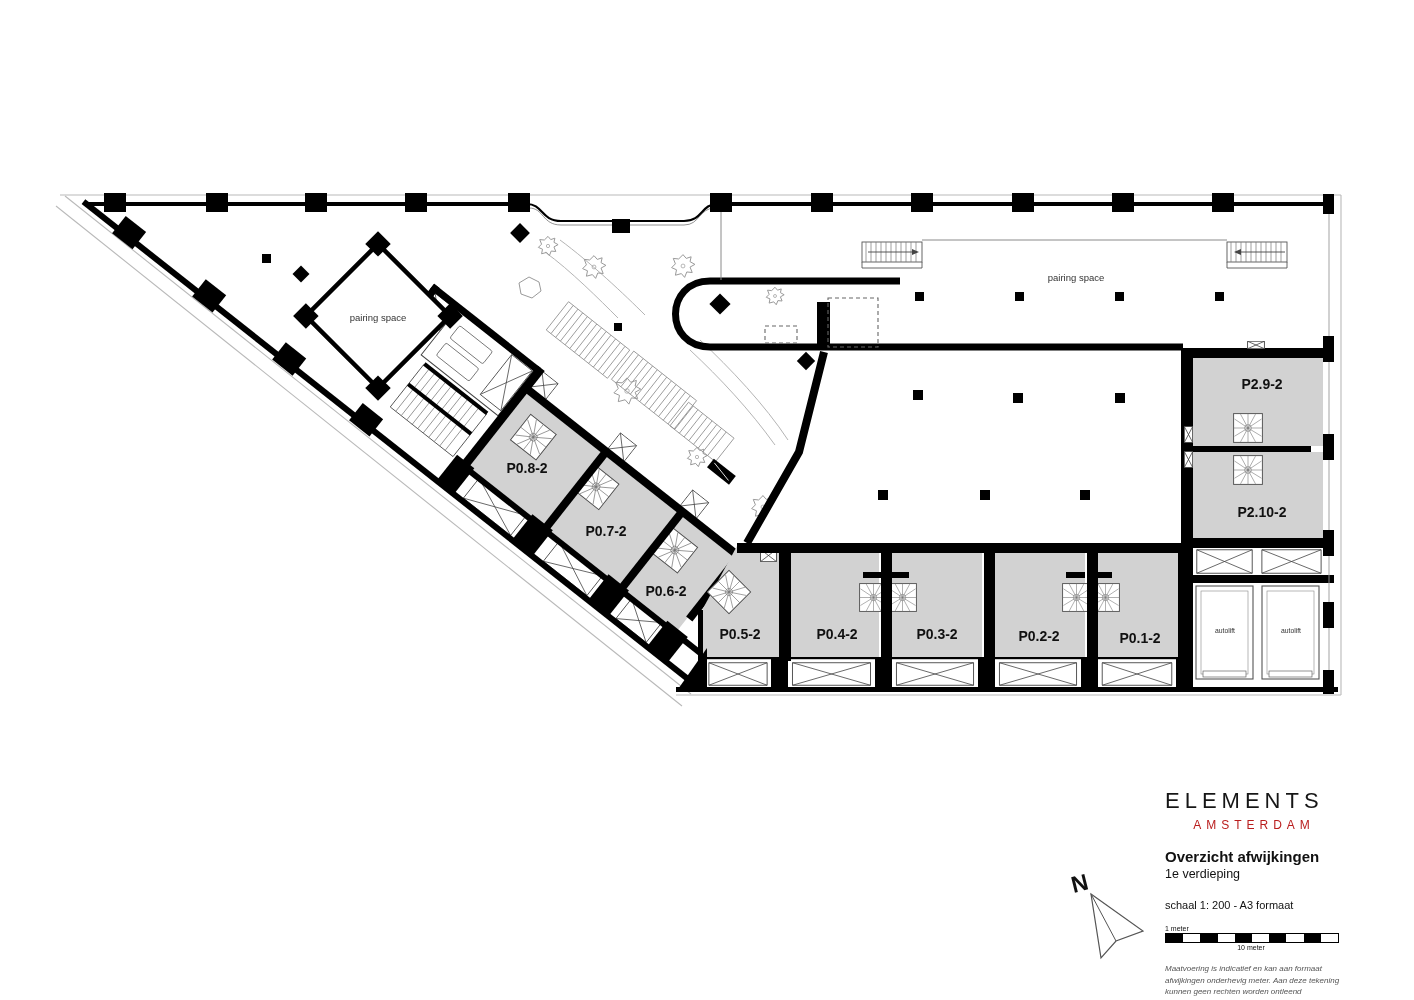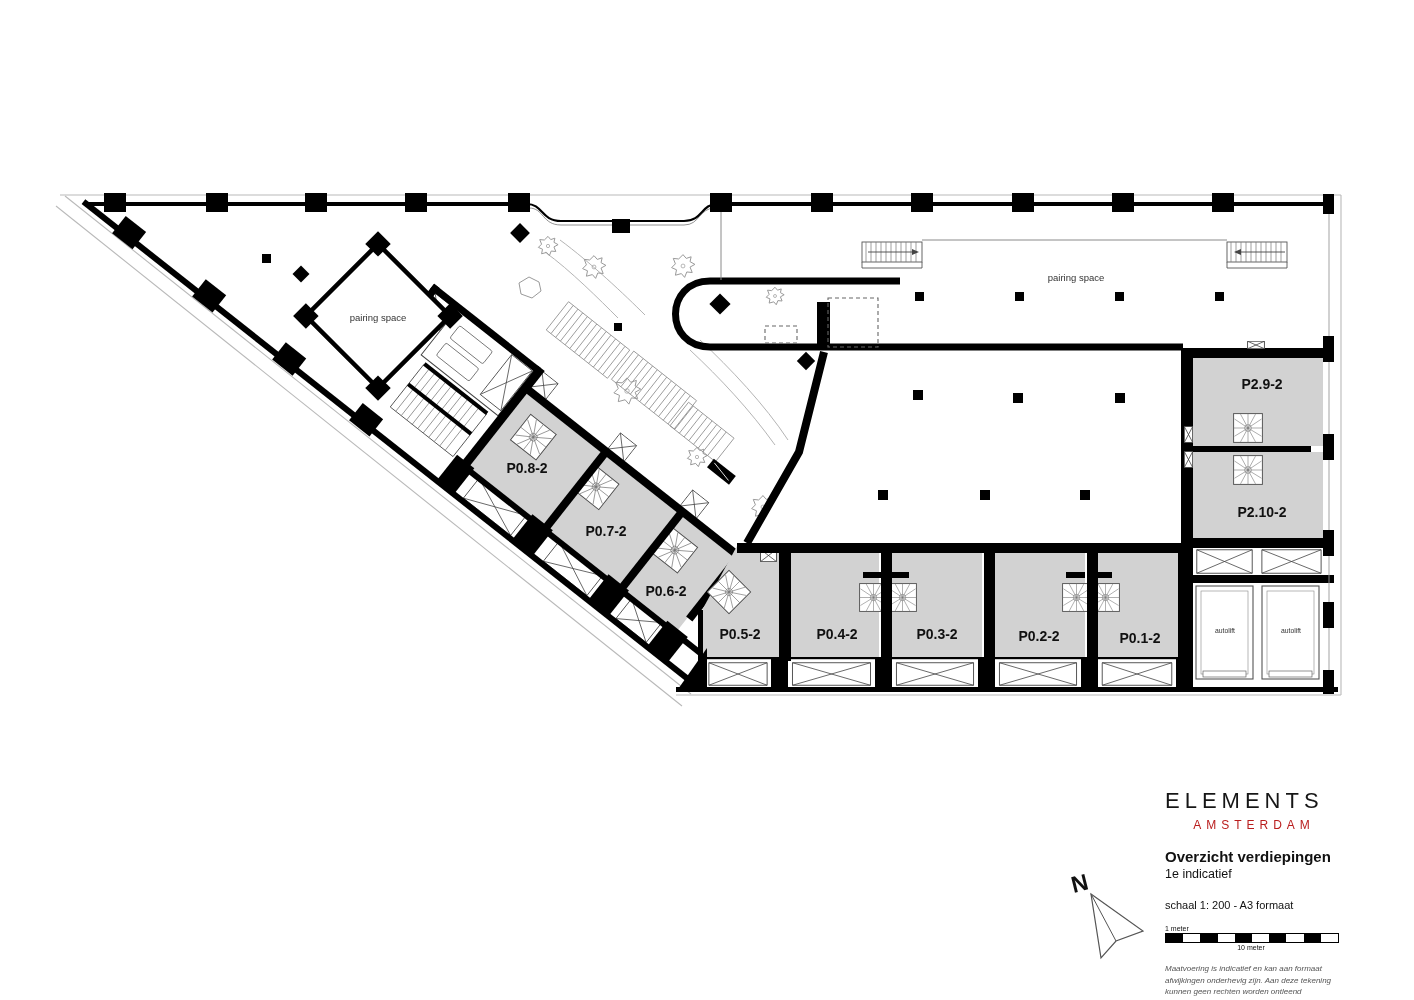--- a/index.html
+++ b/index.html
@@ -417,37 +417,37 @@
 <g>
   <path d="M1091,894 L1143,931 L1116,941 L1101,958 Z" fill="#fff" stroke="#555" stroke-width="1.2"></path>
   <line x1="1091" y1="894" x2="1116" y2="941" stroke="#555" stroke-width="1"></line>
   <text class="north-n" x="1071" y="891" transform="rotate(-14 1080 882)">N</text>
 </g>
 </svg>
 
 <div class="titleblock">
   <div class="brand">ELEMENTS</div>
   <div class="brand-sub">AMSTERDAM</div>
-  <div class="doc-title">Overzicht verdiepingen</div>
-  <div class="doc-sub">1e indicatief</div>
+  <div class="doc-title">Overzicht afwijkingen</div>
+  <div class="doc-sub">1e verdieping</div>
   <div class="scale-note">schaal 1: 200 - A3 formaat</div>
   <div class="bar-label">1 meter</div>
   <div class="scalebar">
     <div class="seg"></div>
         <div class="seg"></div>
         <div class="seg"></div>
         <div class="seg"></div>
         <div class="seg"></div>
     <div class="seg"></div>
         <div class="seg"></div>
         <div class="seg"></div>
         <div class="seg"></div>
         <div class="seg"></div>
   </div>
   <div class="bar-bottom">10 meter</div>
   <div class="disclaimer">
     <div>Maatvoering is indicatief en kan aan formaat</div>
-    <div>afwijkingen onderhevig zijn. Aan deze tekening</div>
+    <div>afwijkingen onderhevig meter. Aan deze tekening</div>
     <div>kunnen geen rechten worden ontleend</div>
   </div>
 </div>
 
 </div>
 
 </body></html>

